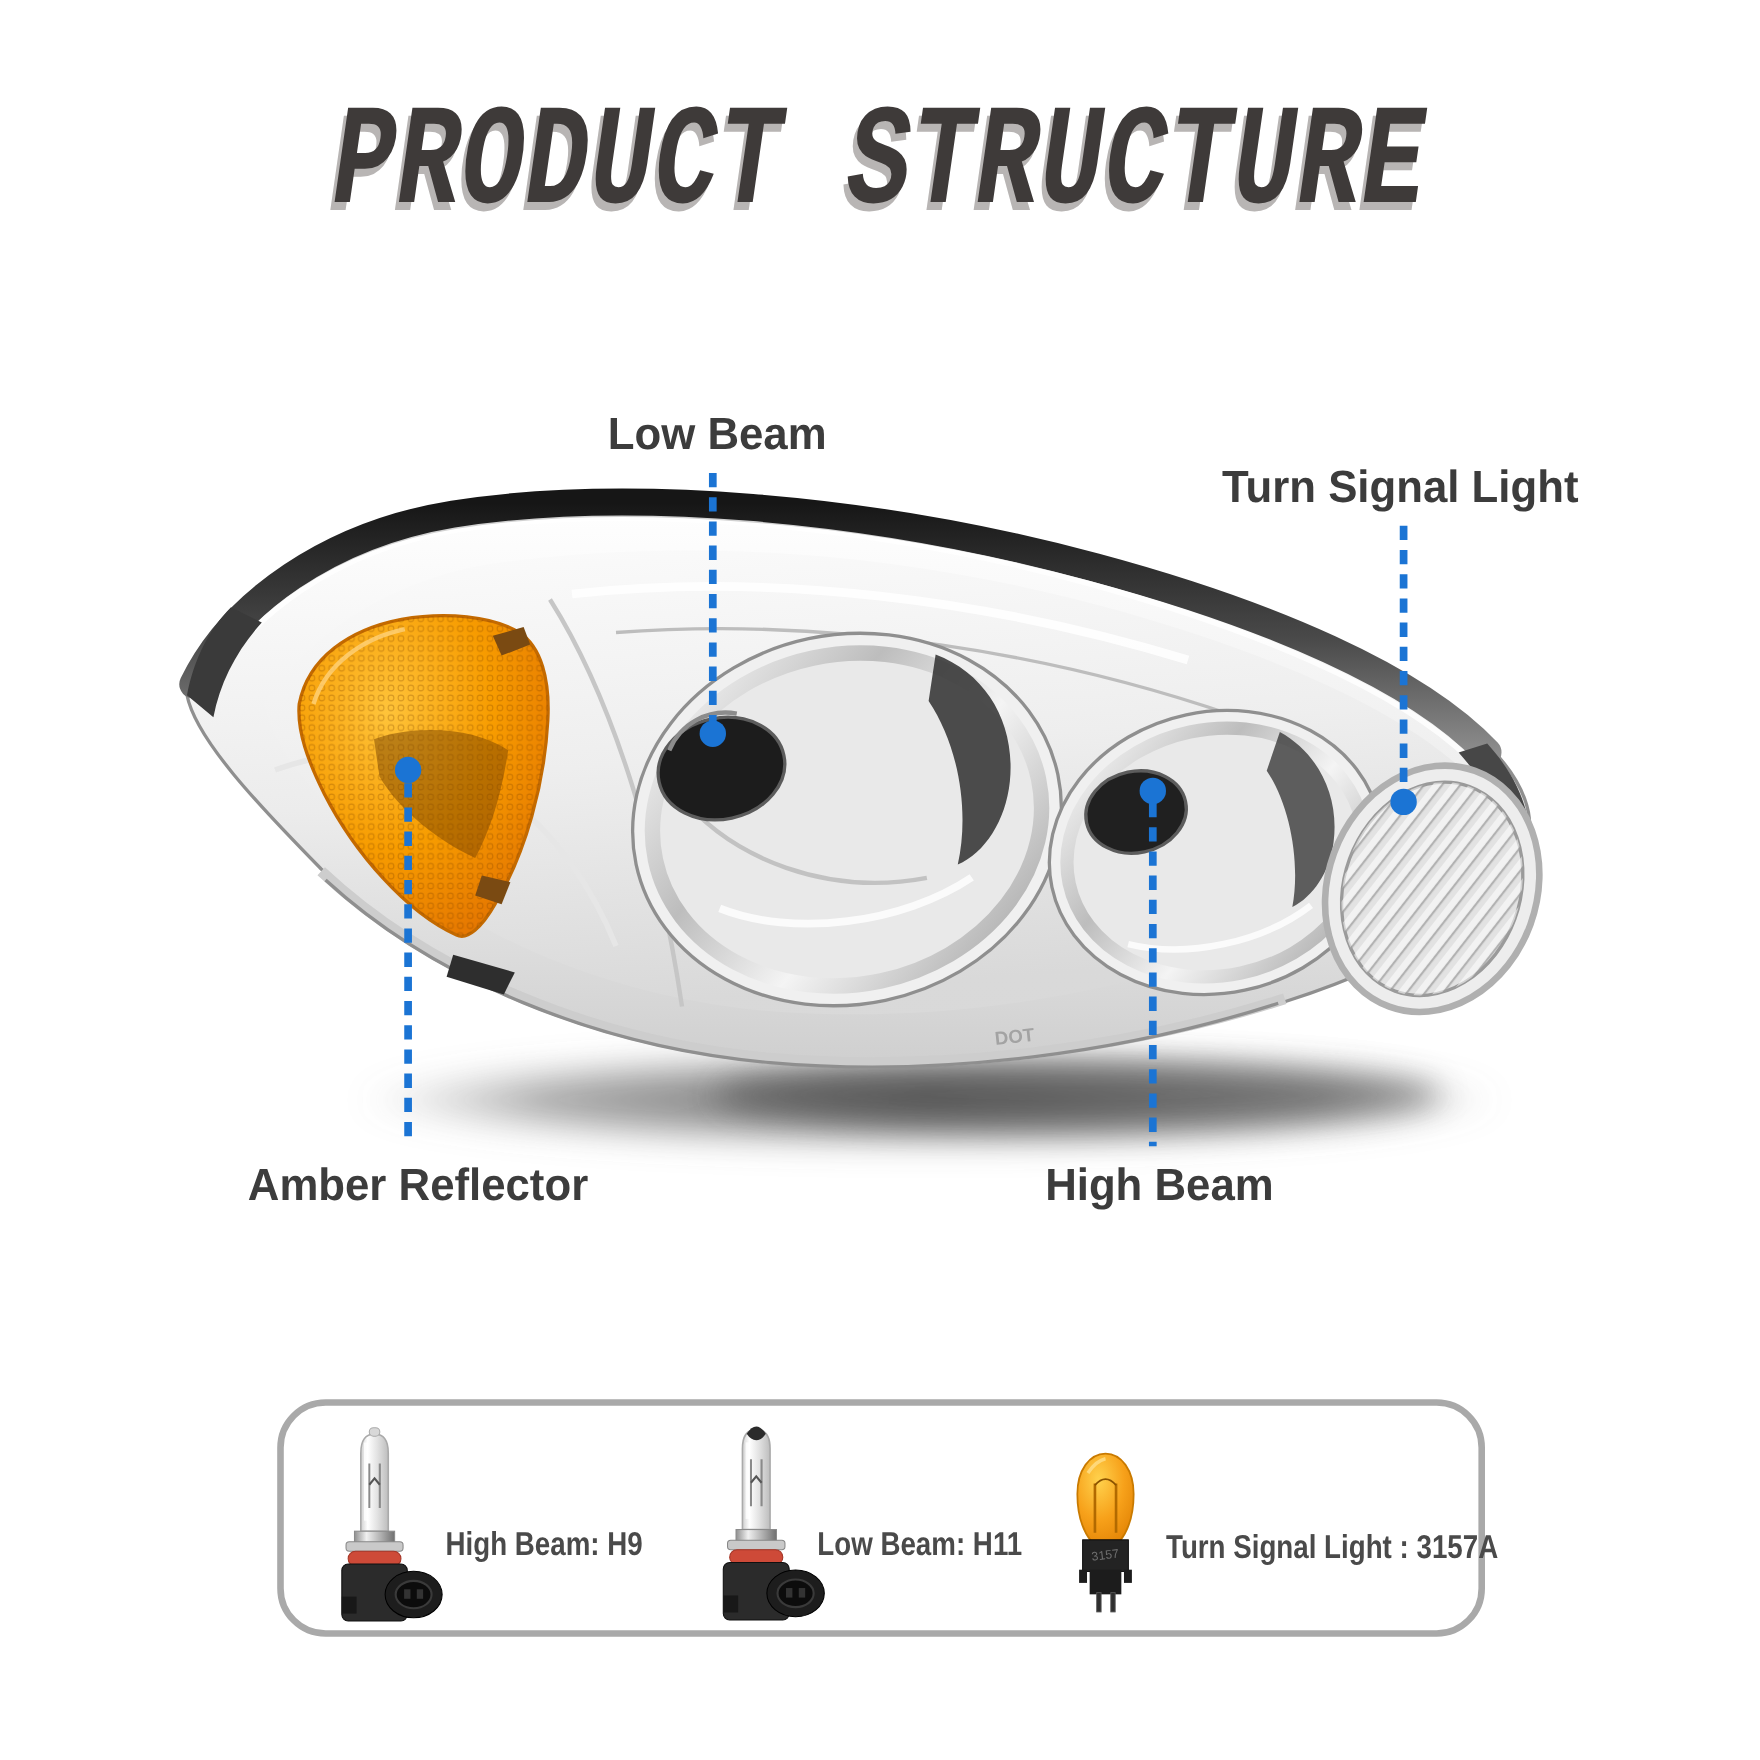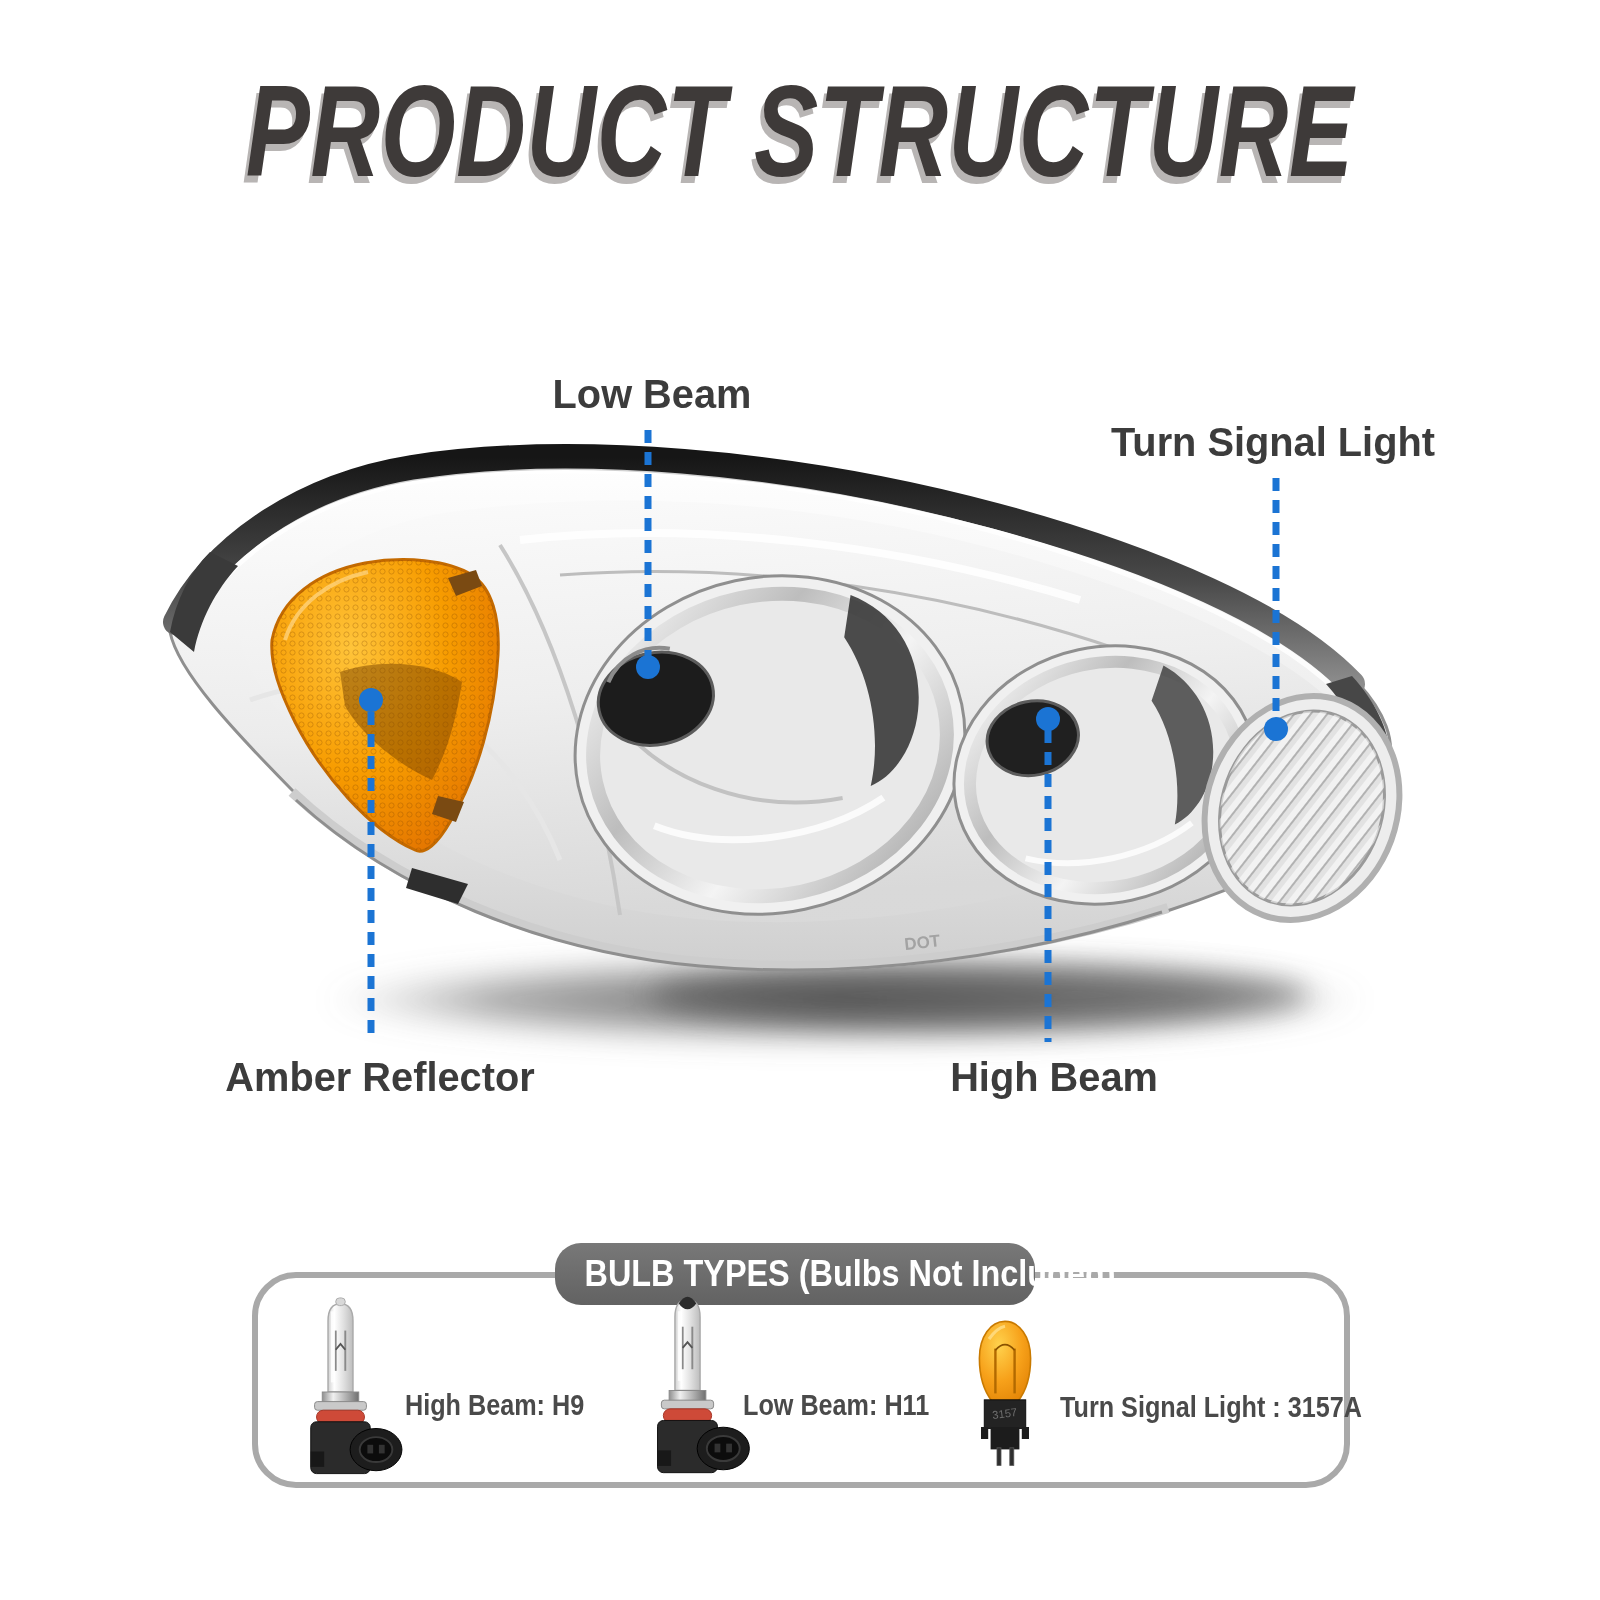--- a/index.html
+++ b/index.html
@@ -1,19 +1,19 @@
 <!DOCTYPE html>
 <html><head>
 <meta charset="utf-8">
 <style>
   html,body{margin:0;padding:0;background:#fff;}
   .page{position:relative;width:1600px;height:1600px;background:#ffffff;overflow:hidden;
         font-family:"Liberation Sans",sans-serif;}
   
-  .title-wrap{position:absolute;top:66px;left:0;width:1600px;text-align:center;line-height:1;}
+  .title-wrap{position:absolute;top:86px;left:0;width:1600px;text-align:center;line-height:1;font-family:Liberation Mono, monospace;}
   .title-wrap span{display:inline-block;font-style:italic;font-weight:900;font-size:130px;
         letter-spacing:1px;color:#3e3a39;transform:scaleX(0.74);
         text-shadow:-5px 7px 0 #b8b5b4;white-space:nowrap;}
   
   .callout{position:absolute;font-weight:700;font-size:41px;color:#3c3c3c;white-space:nowrap;
         transform:translateX(-50%) scaleX(0.97);line-height:1.1;}
   
   svg.diagram{position:absolute;left:0;top:0;}
   
   .bulb-box{position:absolute;left:252px;top:1272px;width:1098px;height:216px;
@@ -174,23 +174,20 @@
   <div class="title-wrap">
     <span>PRODUCT STRUCTURE</span>
   </div>
 
   <div class="callout" style="left:652px;top:372px;">Low Beam</div>
   <div class="callout" style="left:1273px;top:420px;">Turn Signal Light</div>
   <div class="callout" style="left:380px;top:1055px;">Amber Reflector</div>
   <div class="callout" style="left:1054px;top:1055px;">High Beam</div>
 
   <div class="bulb-box"></div>
-  <div class="bulb-badge">
-    <span>BULB TYPES (Bulbs Not Included)</span>
-  </div>
 
   <svg class="bulb-art" style="left:268px;top:1296px;" width="145" height="192" viewBox="0 0 150 200">
     <defs>
       <linearGradient id="gGlass" x1="0" y1="0" x2="1" y2="0">
         <stop offset="0" stop-color="#cfcfcf"></stop>
           <stop offset="0.25" stop-color="#ffffff"></stop>
         <stop offset="0.6" stop-color="#e2e2e2"></stop>
           <stop offset="1" stop-color="#bdbdbd"></stop>
       </linearGradient>
       <linearGradient id="gMetal" x1="0" y1="0" x2="1" y2="0">

